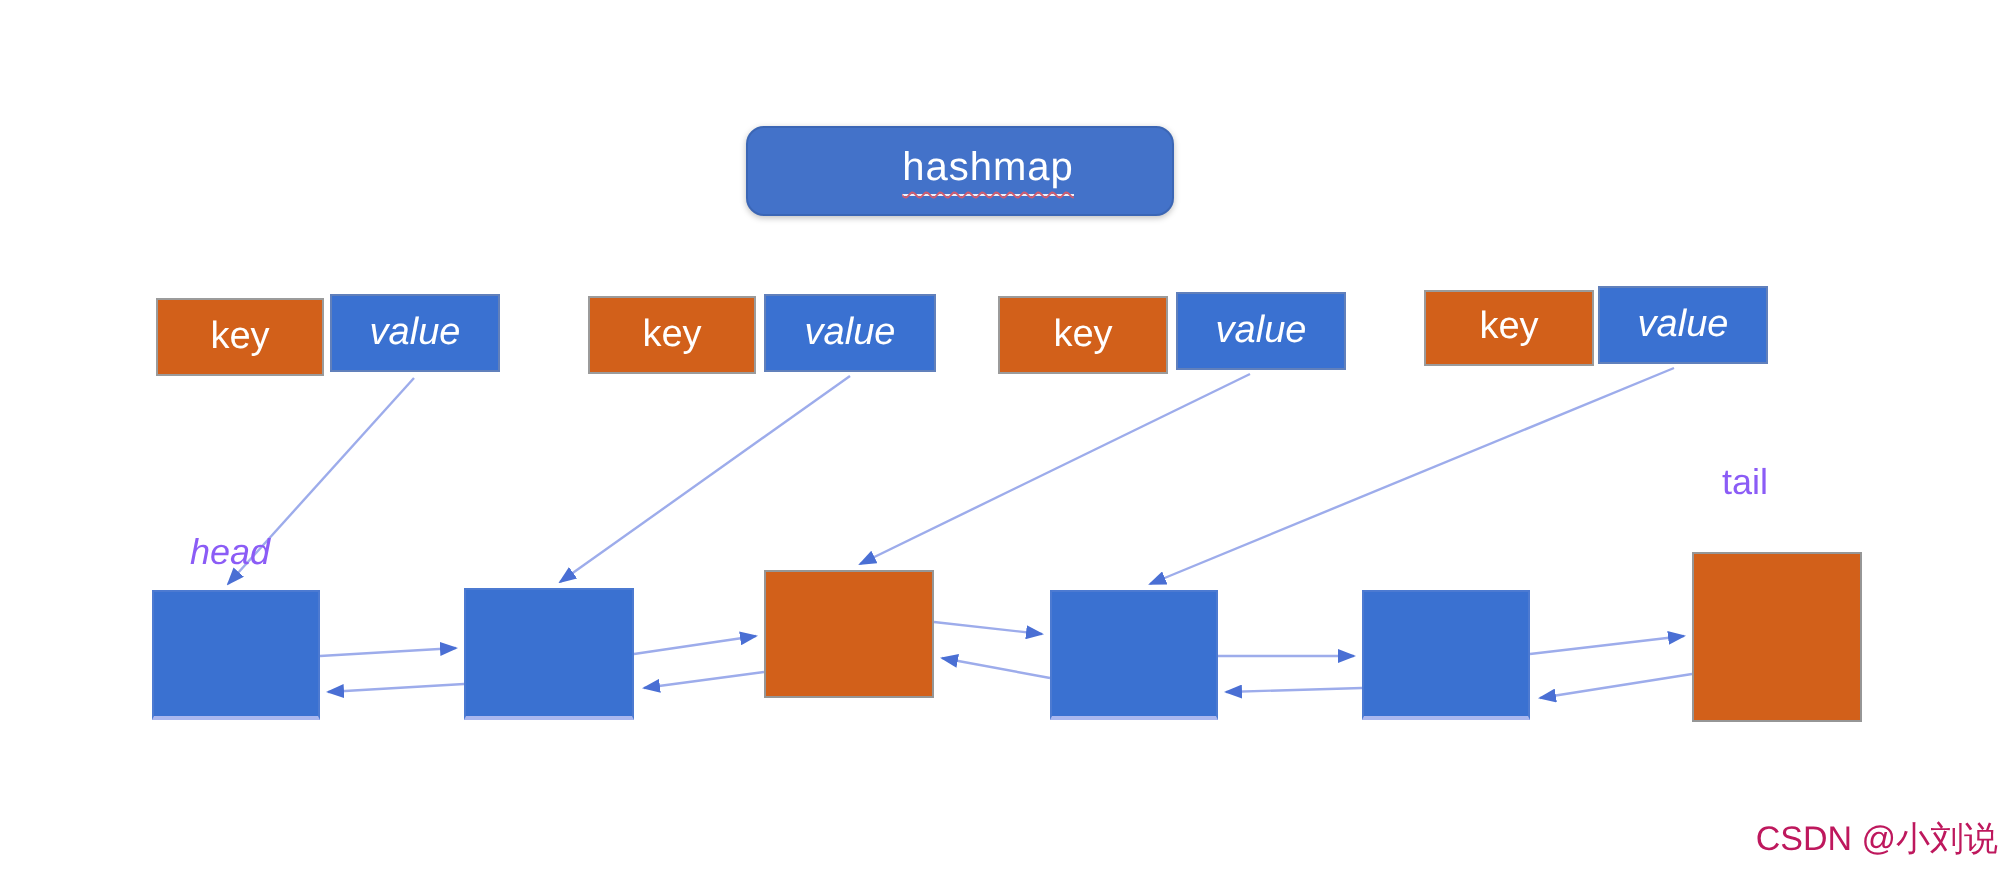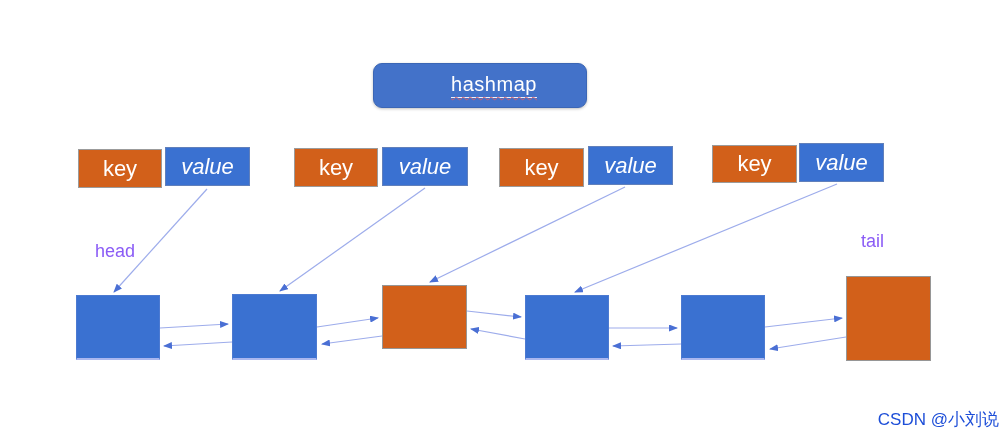--- a/index.html
+++ b/index.html
@@ -41,41 +41,41 @@
     padding-bottom: 1px;
     margin-left: 28px;
   }
   .box {
     position: absolute;
     display: flex;
     align-items: center;
     justify-content: center;
     box-sizing: border-box;
     color: #ffffff;
-    font-size: 22px;
+    font-size: 19px;
   }
   .key-box   { background: #d2601a; border: 1px solid #9b9b9b; }
   .value-box { background: #3a71d1; border: 1px solid rgba(130,140,170,.55); font-style: italic; }
   .node-blue {
     background: #3a71d1;
     border: 1px solid rgba(110,140,210,.35);
     border-bottom: 2px solid #aab7ef;
   }
   .node-orange { background: #d2601a; border: 1px solid #969696; }
   .pointer-label {
     position: absolute;
     color: #8b5cf6;
     font-size: 18px;
     white-space: nowrap;
   }
   .watermark {
     position: absolute;
     right: 5px;
     top: 408px;
-    color: #1d4ed8;
+    color: #be185d;
     font-size: 17px;
     text-shadow: 0 1px 0 #ffffff;
     white-space: nowrap;
   }
 </style>
 </head>
 <body>
 
 <div class="canvas">
   <svg id="arrow-layer" xmlns="http://www.w3.org/2000/svg" viewBox="0 0 1004 441">
@@ -116,17 +116,17 @@
     </div>
   <div id="nodes-layer">
       <div class="box node-blue" style="left: 76px; top: 295px; width: 84px; height: 65px;"></div>
       <div class="box node-blue" style="left: 232px; top: 294px; width: 85px; height: 66px;"></div>
       <div class="box node-orange" style="left: 382px; top: 285px; width: 85px; height: 64px;"></div>
       <div class="box node-blue" style="left: 525px; top: 295px; width: 84px; height: 65px;"></div>
       <div class="box node-blue" style="left: 681px; top: 295px; width: 84px; height: 65px;"></div>
       <div class="box node-orange" style="left: 846px; top: 276px; width: 85px; height: 85px;"></div>
     </div>
 
-  <div class="pointer-label" id="head-label" style="left: 95px; top: 241px;">head</div>
+  <div class="pointer-label" id="head-label" style="left: 95px; top: 266px; font-style: italic;">head</div>
   <div class="pointer-label" id="tail-label" style="left: 861px; top: 231px;">tail</div>
 
   <div class="watermark">CSDN @小刘说</div>
 </div>
 
 </body></html>

